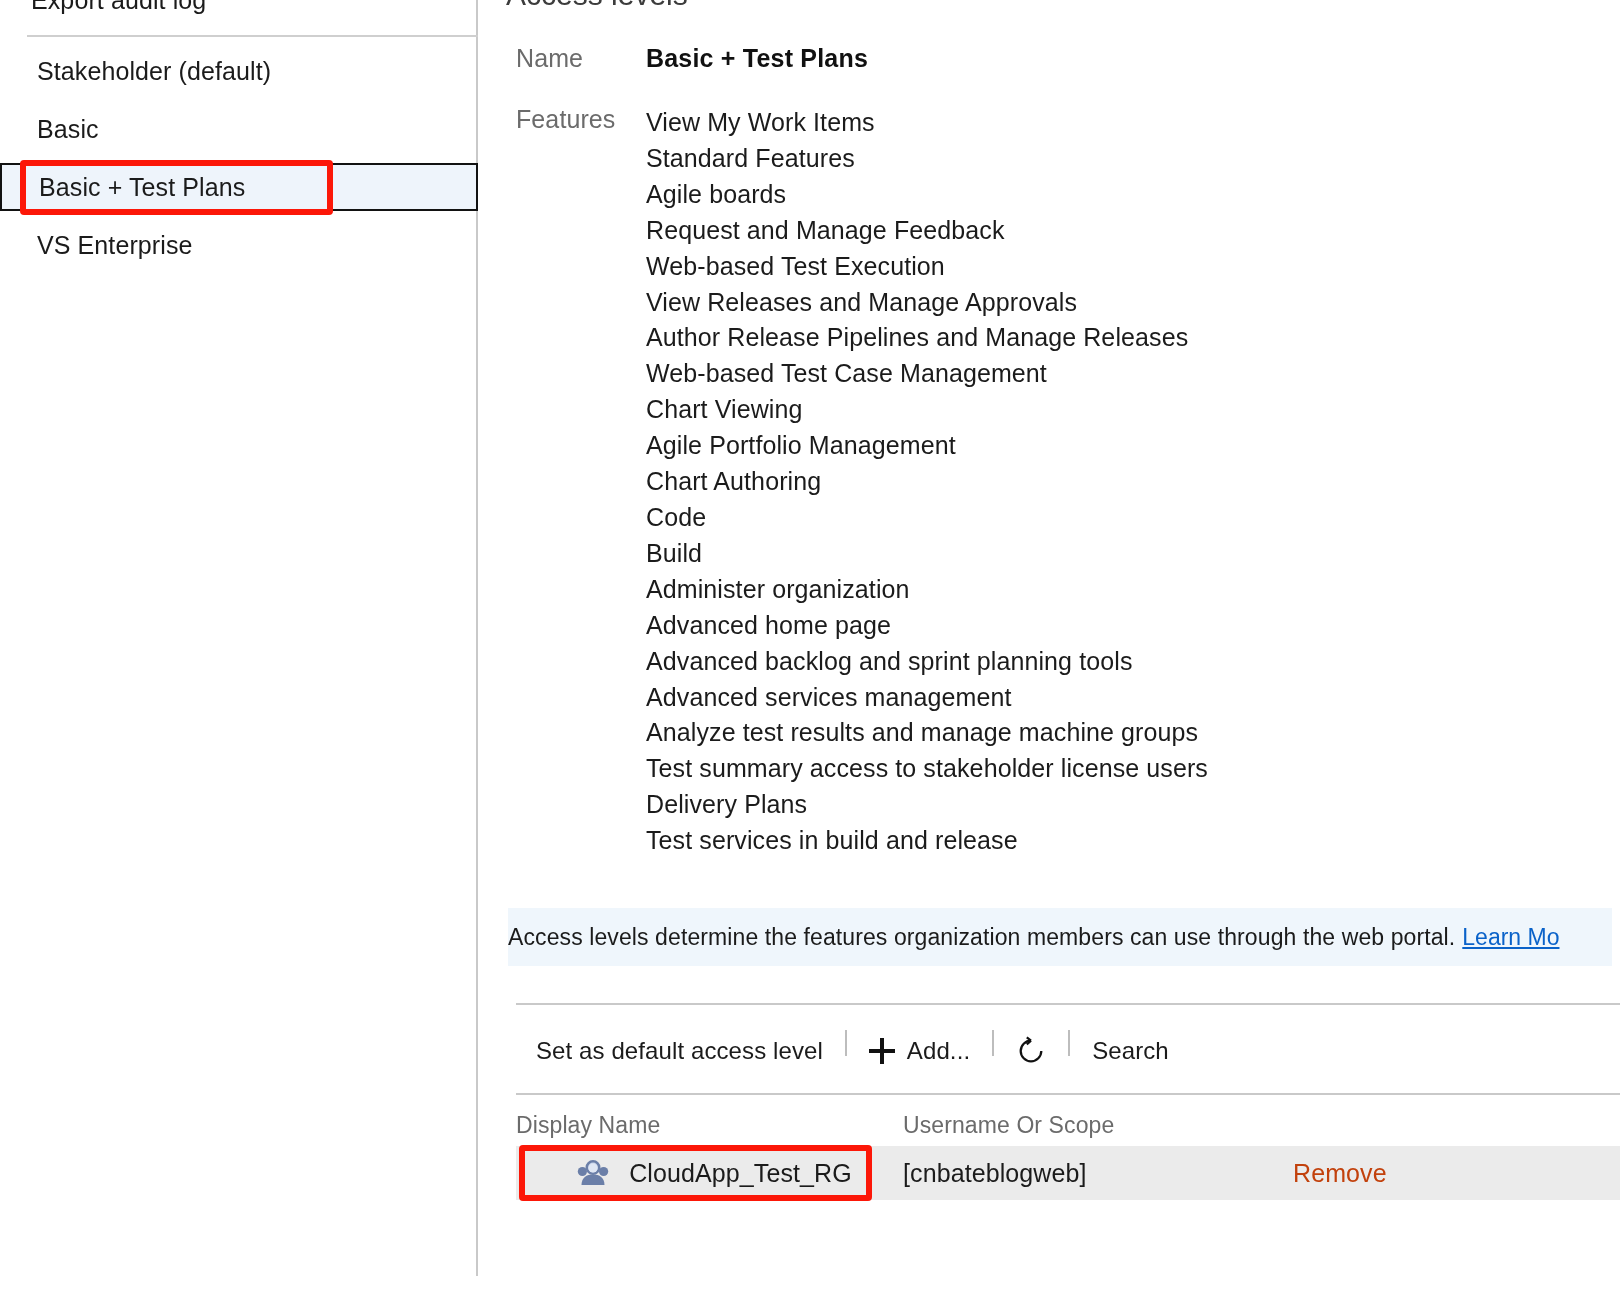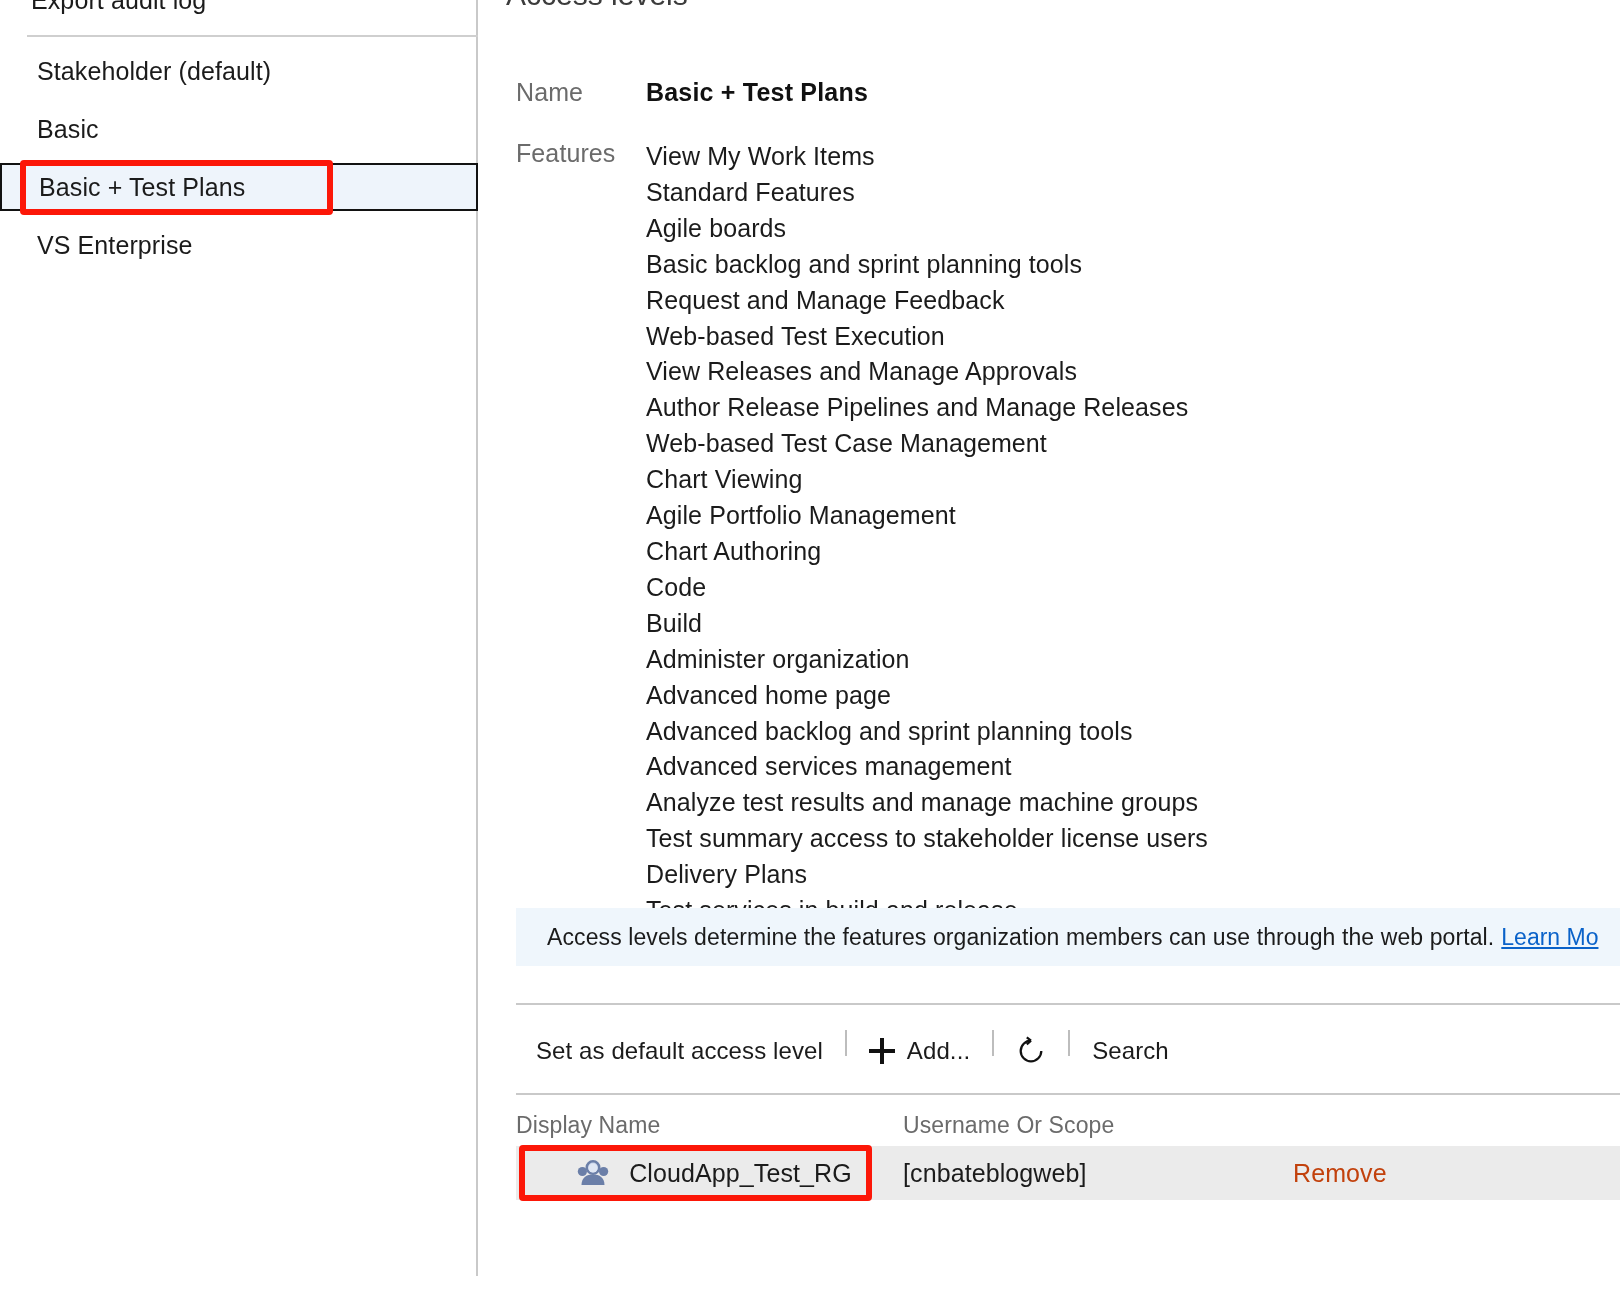--- a/index.html
+++ b/index.html
@@ -90,21 +90,20 @@
     color: #3c3c3c;
     white-space: nowrap;
   }
 
   
   #detail {
     position: absolute;
     left: 0;
     top: 44px;
     width: 1140px;
-    margin-top: 34px;
   }
   .detail-row {
     display: flex;
     align-items: flex-start;
   }
   .detail-label {
     width: 130px;
     margin-left: 36px;
     font-size: 25px;
     color: #6b6b6b;
@@ -126,28 +125,28 @@
     font-size: 25px;
     line-height: 35.9px;
     color: #1b1b1b;
     letter-spacing: 0.1px;
     white-space: nowrap;
   }
 
   
   #info-banner {
     position: absolute;
-    left: 36px;
+    left: 28px;
     top: 908px;
     width: 1104px;
     height: 58px;
     background: #eff6fc;
     display: flex;
     align-items: center;
-    padding-left: 31px;
+    padding-left: 0;
     overflow: hidden;
   }
   #info-banner-text {
     font-size: 23px;
     color: #1b1b1b;
     white-space: nowrap;
     letter-spacing: 0.1px;
   }
   #learn-more-link {
     font-size: 23px;
@@ -302,21 +301,20 @@
         <div class="detail-label">Name</div>
         <div class="detail-value-name">Basic + Test Plans</div>
       </div>
 
       <div class="detail-row" id="features-row">
         <div class="detail-label">Features</div>
         <div id="feature-list">
           <div class="feature-item">View My Work Items</div>
           <div class="feature-item">Standard Features</div>
           <div class="feature-item">Agile boards</div>
-          <div class="feature-item">Basic backlog and sprint planning tools</div>
           <div class="feature-item">Request and Manage Feedback</div>
           <div class="feature-item">Web-based Test Execution</div>
           <div class="feature-item">View Releases and Manage Approvals</div>
           <div class="feature-item">Author Release Pipelines and Manage Releases</div>
           <div class="feature-item">Web-based Test Case Management</div>
           <div class="feature-item">Chart Viewing</div>
           <div class="feature-item">Agile Portfolio Management</div>
           <div class="feature-item">Chart Authoring</div>
           <div class="feature-item">Code</div>
           <div class="feature-item">Build</div>

